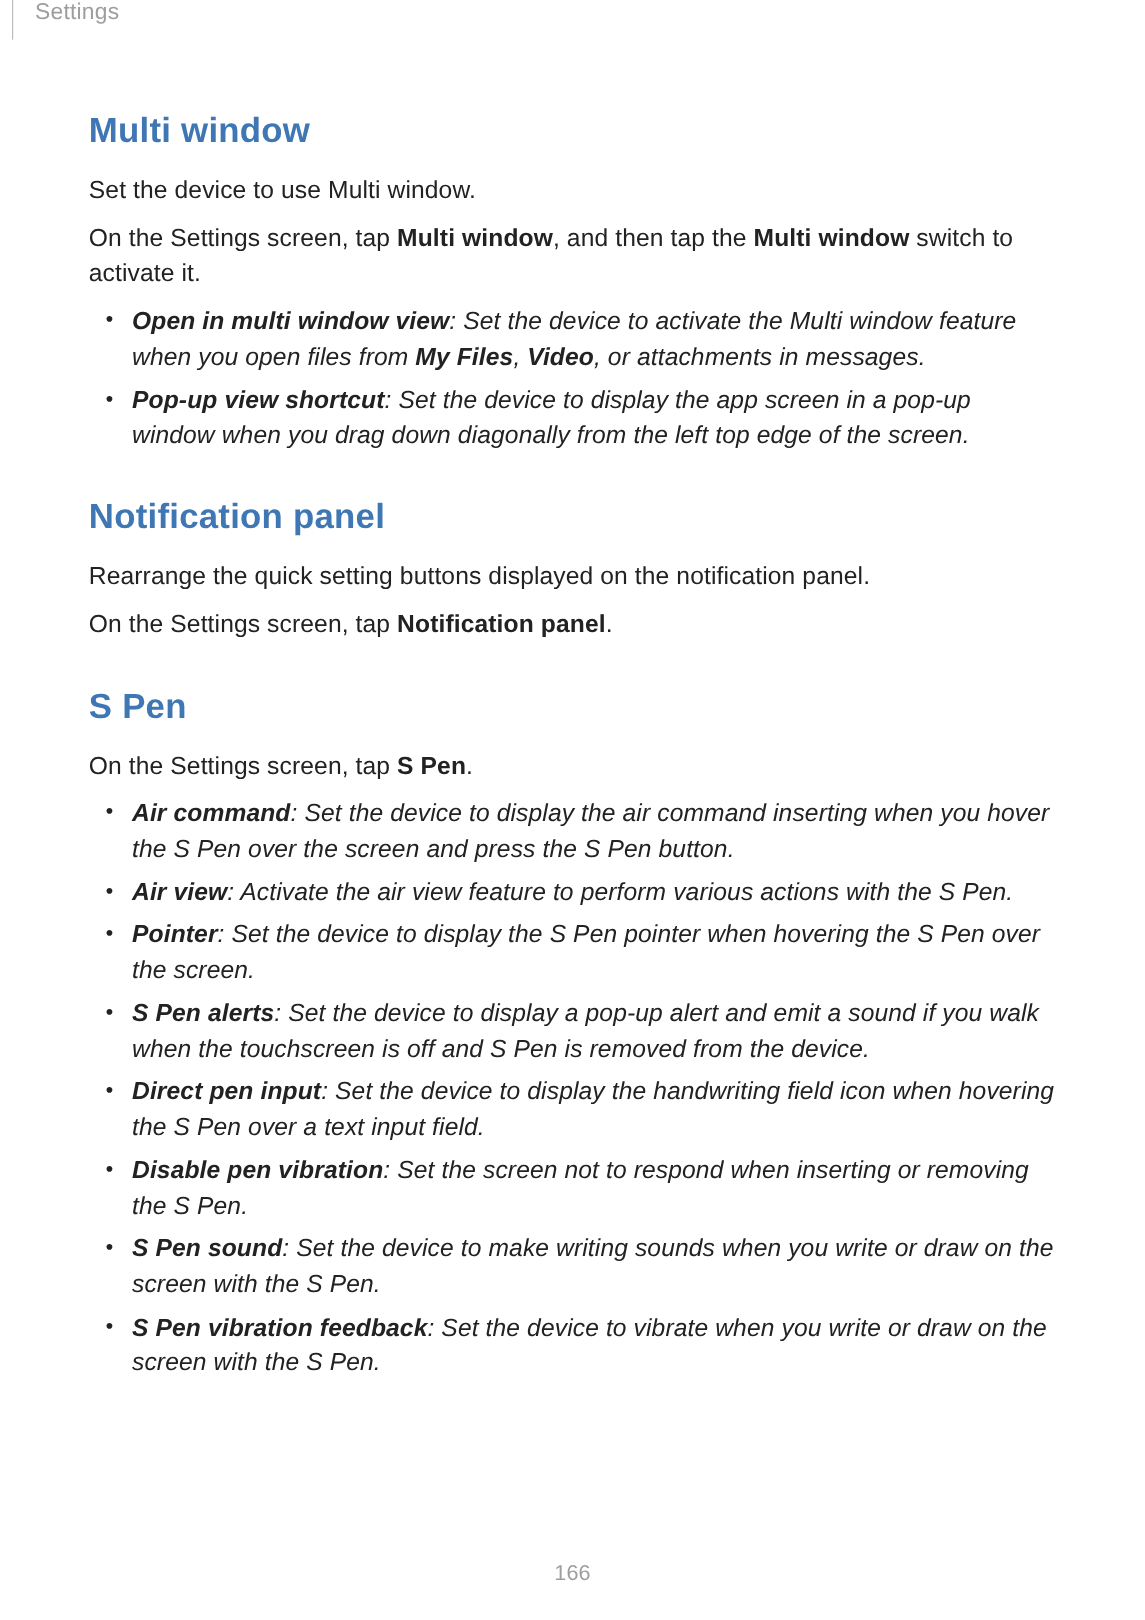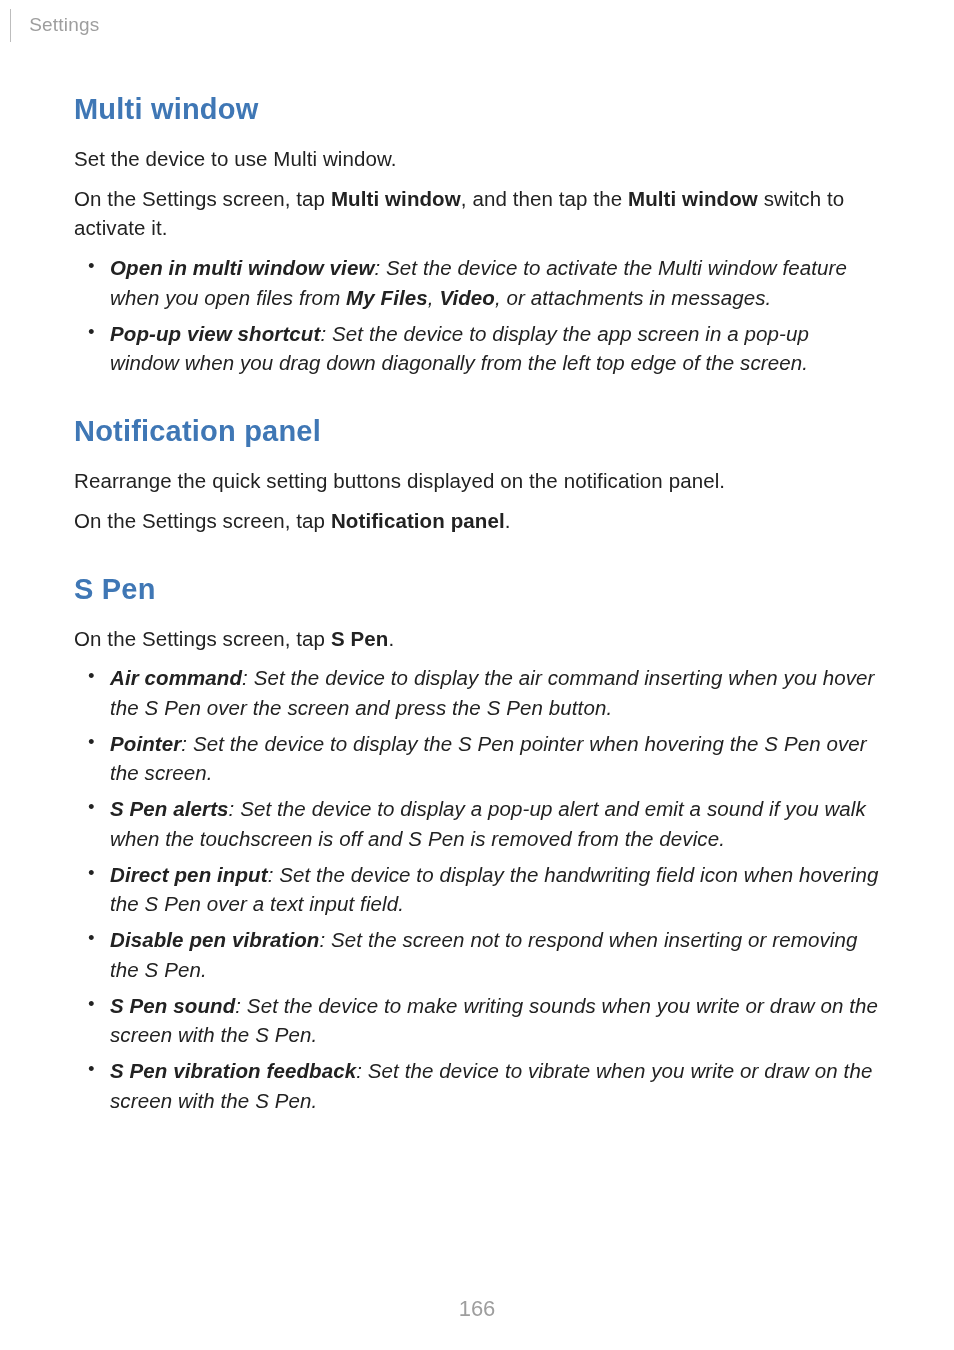--- a/index.html
+++ b/index.html
@@ -11,21 +11,21 @@
     font-family: "Segoe UI", "Helvetica Neue", Arial, sans-serif;
     color: #222;
     position: relative;
   }
   .header-area {
     position: absolute;
     top: 0;
     left: 10px;
     height: 50px;
     display: flex;
-    align-items: center;
+    align-items: flex-start;
   }
   .header-tick {
     width: 1.2px;
     height: 33px;
     background: #bdbdbd;
     margin-right: 18px;
   }
   .header-text {
     font-size: 19px;
     color: #9e9e9e;
@@ -75,21 +75,21 @@
     top: 0px;
     font-size: 18px;
     color: #222;
   }
   .page-num {
     position: absolute;
     bottom: 28px;
     width: 100%;
     text-align: center;
     color: #9e9e9e;
-    font-size: 22px;
+    font-size: 18px;
   }
 </style>
 </head>
 <body>
 
 <div class="header-area">
   <div class="header-tick"></div>
   <div class="header-text">Settings</div>
 </div>
 
@@ -117,20 +117,23 @@
 
   <div class="section-title">S Pen</div>
   <p class="para">
     <span>On the Settings screen, tap </span><span class="bold">S Pen</span><span>.</span>
   </p>
   <ul class="bullets">
     <li>
       <span class="bold">Air command</span><span>: Set the device to display the air command inserting when you hover the S Pen over the screen and press the S Pen button.</span>
     </li>
     <li>
+      <span class="bold">Air view</span><span>: Activate the air view feature to perform various actions with the S Pen.</span>
+    </li>
+    <li>
       <span class="bold">Pointer</span><span>: Set the device to display the S Pen pointer when hovering the S Pen over the screen.</span>
     </li>
     <li>
       <span class="bold">S Pen alerts</span><span>: Set the device to display a pop-up alert and emit a sound if you walk when the touchscreen is off and S Pen is removed from the device.</span>
     </li>
     <li>
       <span class="bold">Direct pen input</span><span>: Set the device to display the handwriting field icon when hovering the S Pen over a text input field.</span>
     </li>
     <li>
       <span class="bold">Disable pen vibration</span><span>: Set the screen not to respond when inserting or removing the S Pen.</span>

